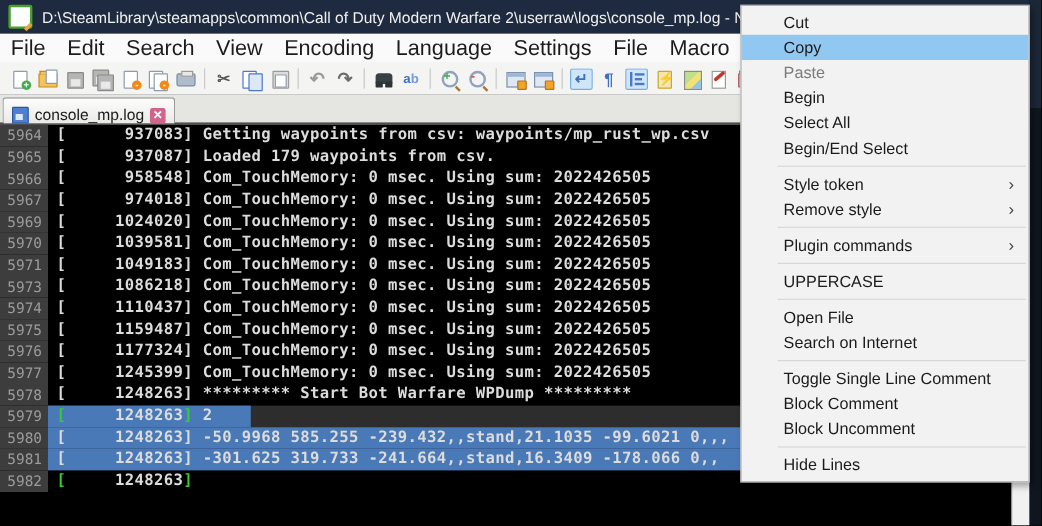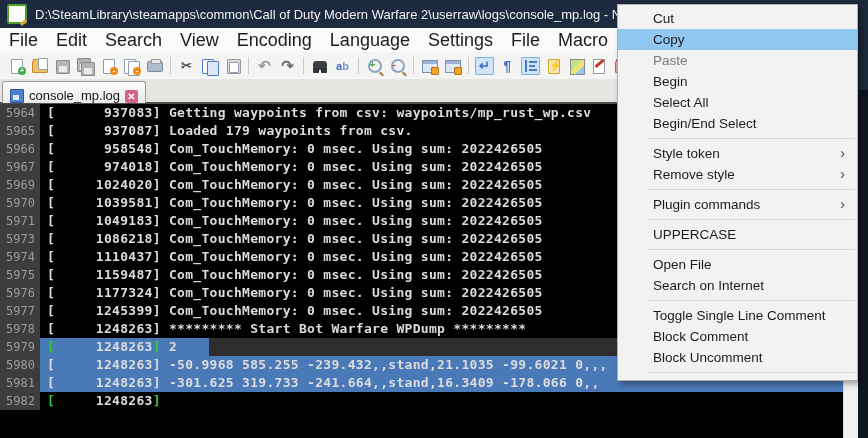--- a/index.html
+++ b/index.html
@@ -266,13 +266,14 @@
     <div class="csep"></div>
     <div class="citem">UPPERCASE</div>
     <div class="csep"></div>
     <div class="citem">Open File</div>
     <div class="citem">Search on Internet</div>
     <div class="csep"></div>
     <div class="citem">Toggle Single Line Comment</div>
     <div class="citem">Block Comment</div>
     <div class="citem">Block Uncomment</div>
     <div class="csep"></div>
+    <div class="citem">Hide Lines</div>
   </div>
 
 </body></html>

